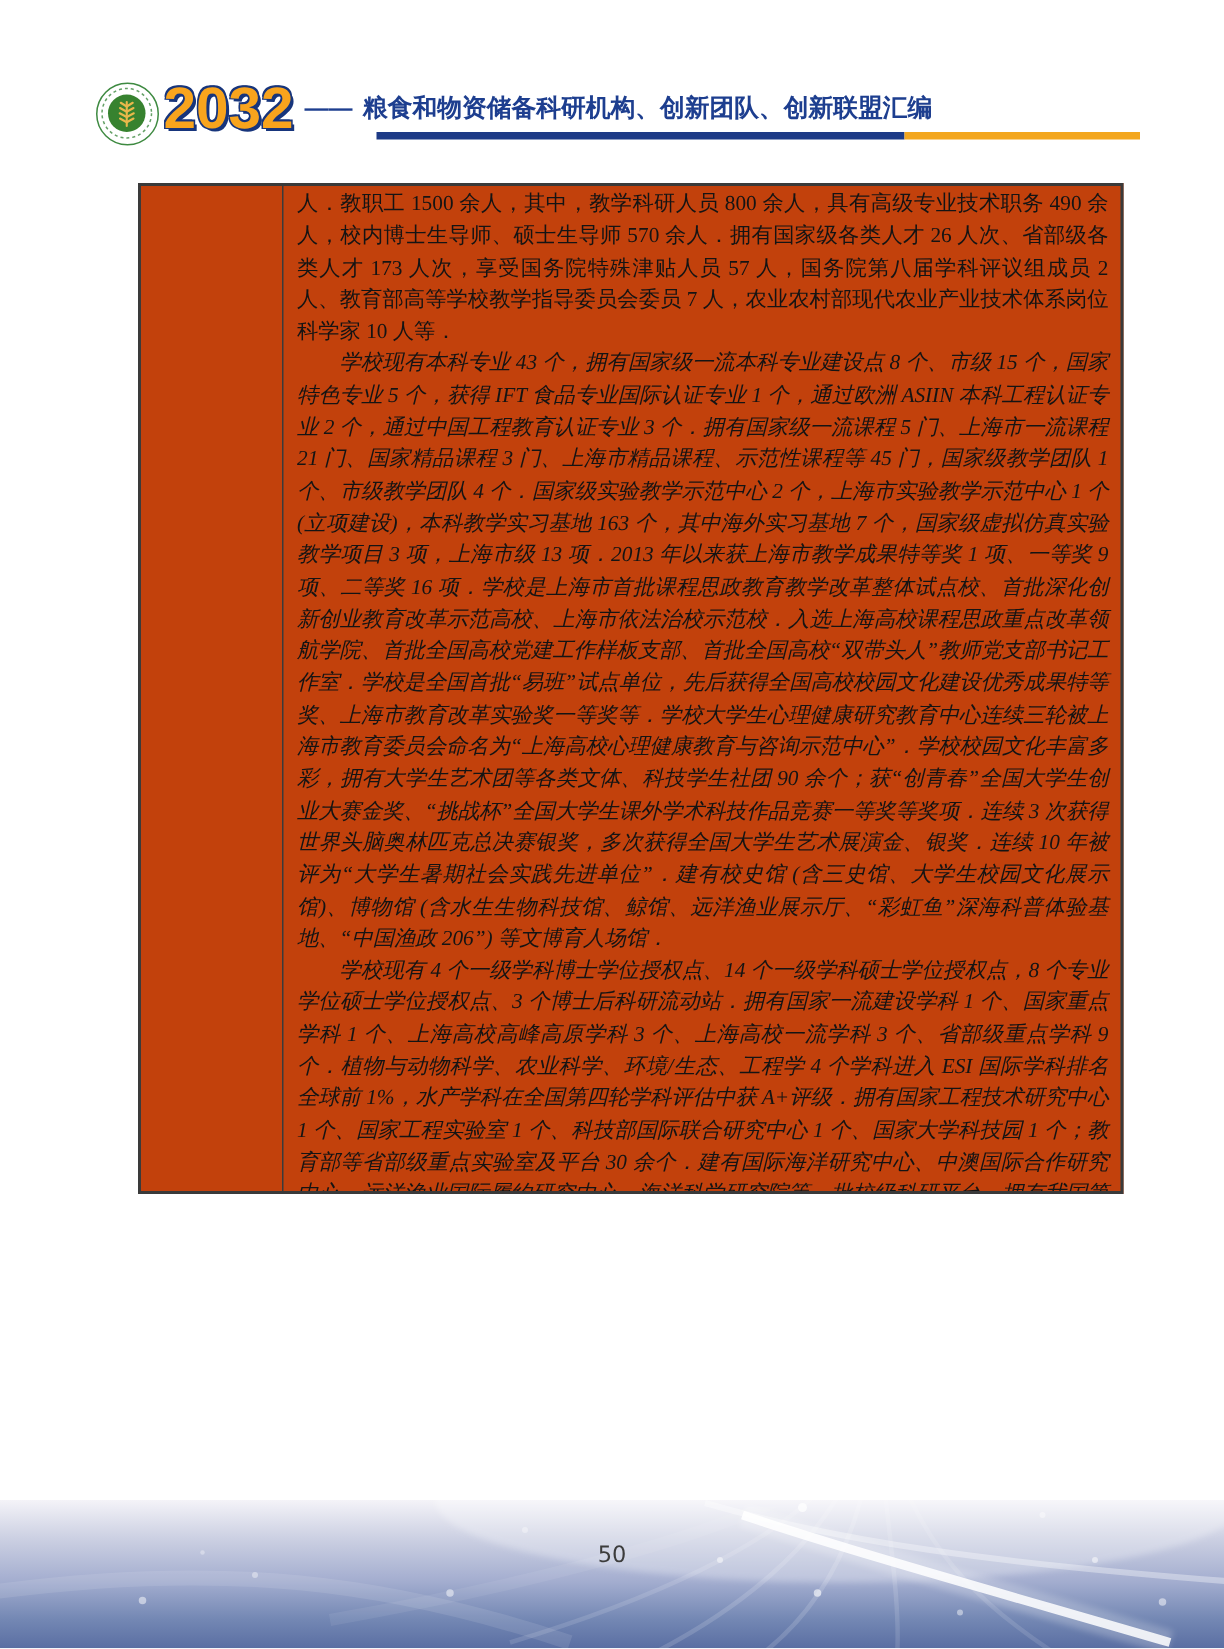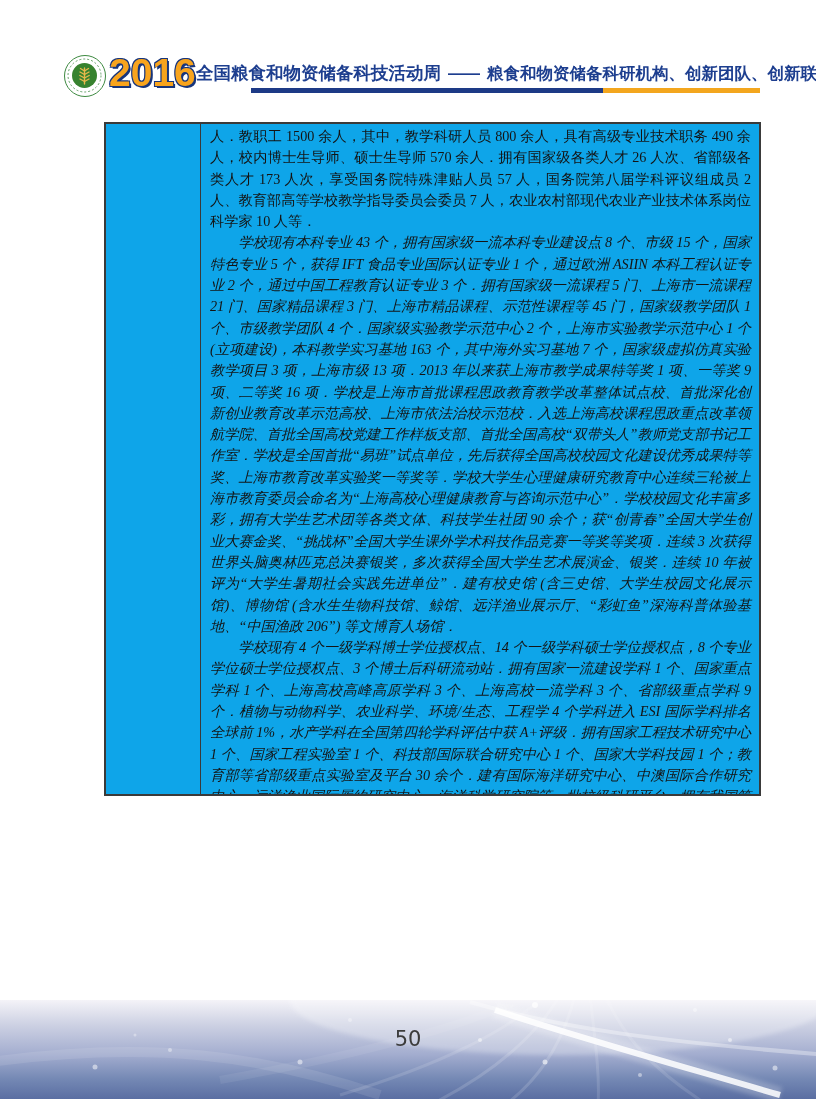--- a/index.html
+++ b/index.html
@@ -29,39 +29,39 @@
   }
   .titles .event    { font-size:17.5px; }
   .titles .sep      { font-size:16px; margin:0 7px; }
   .titles .subtitle { font-size:16.5px; }
   .rule { position:absolute; left:251px; top:88px; width:509px; height:5px; display:flex; }
   .rule-navy { width:352px; height:100%; background:#1d3a86; }
   .rule-gold { flex:1;      height:100%; background:#f3a61e; }
 
   
   .doc-table {
-    position:absolute; left:104px; top:122px; width:657px; height:674px;
+    position:absolute; left:92px; top:122px; width:657px; height:674px;
     border:2px solid #3a3a3a; box-sizing:border-box; display:flex;
-    background:#0ea5e9;
+    background:#c2410c;
   }
   .cell-left  { width:94px; border-right:1.5px solid #3a3a3a; }
   .cell-right { flex:1; padding:2px 8px 0 9px; overflow:hidden; }
   .cell-right p {
     margin:0; font-size:14.2px; line-height:21.3px; color:#141414;
     text-align:justify;
   }
   .cell-right p.indent { text-indent:2em;font-style:italic; }
 
   
   .footer { position:absolute; left:0; top:1000px; width:816px; height:99px; }
   .footer svg { position:absolute; left:0; top:0; display:block; }
   .pagenum {
     position:absolute; left:0; right:0; top:27px; text-align:center;
     font-family:"DejaVu Sans","Liberation Sans",sans-serif;
-    font-size:21px; color:#3c3c3c;
+    font-size:15px; color:#3c3c3c;
   }
 </style>
 </head>
 <body>
 
 <div class="page">
 
   <div>
     <div class="logo-outer">
       <svg width="39" height="39" viewBox="0 0 39 39">
@@ -73,23 +73,22 @@
             <path d="M19.5 15 L23.5 12.5"></path>
           <path d="M19.5 18.5 L15 16"></path>
             <path d="M19.5 18.5 L24 16"></path>
           <path d="M19.5 22 L14.8 19.5"></path>
             <path d="M19.5 22 L24.2 19.5"></path>
           <path d="M19.5 25.5 L15 23"></path>
             <path d="M19.5 25.5 L24 23"></path>
         </g>
       </svg>
     </div>
-    <div class="year">2016</div>
+    <div class="year">2032</div>
     <div class="titles">
-      <span class="event">全国粮食和物资储备科技活动周</span>
       <span class="sep">——</span>
       <span class="subtitle">粮食和物资储备科研机构、创新团队、创新联盟汇编</span>
     </div>
     <div class="rule">
       <span class="rule-navy"></span>
       <span class="rule-gold"></span>
     </div>
   </div>
 
   <div class="doc-table">

